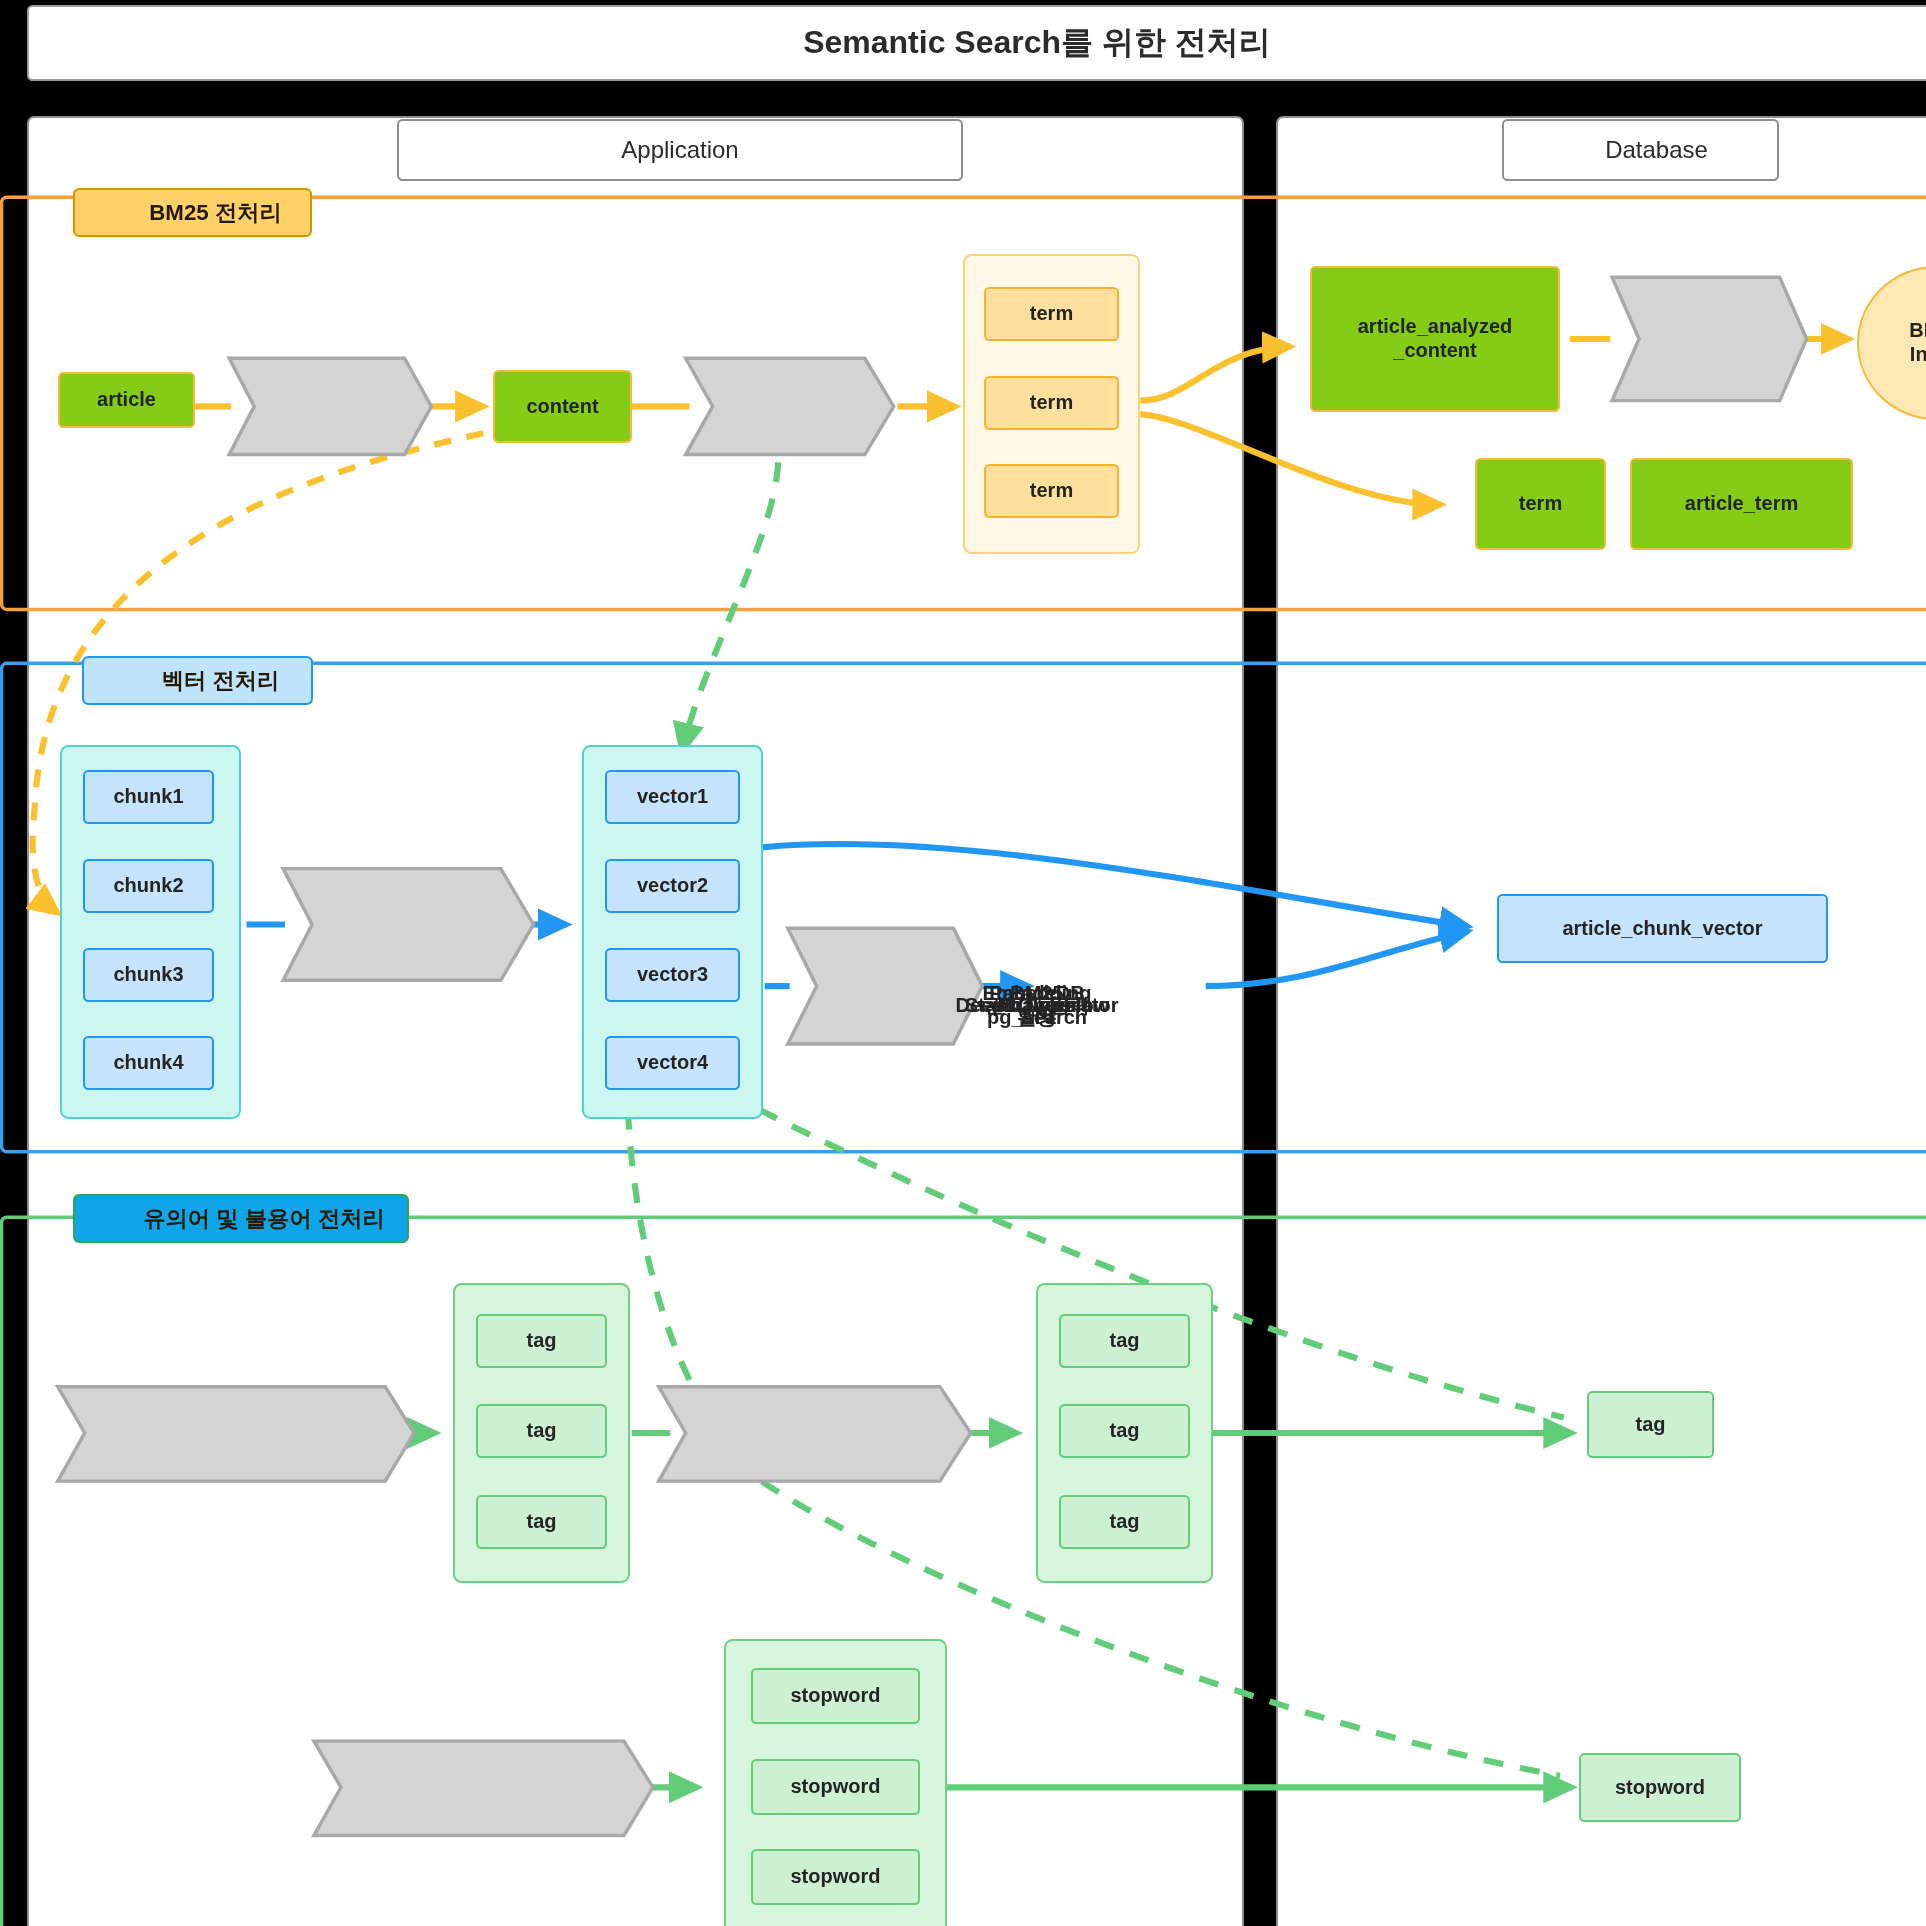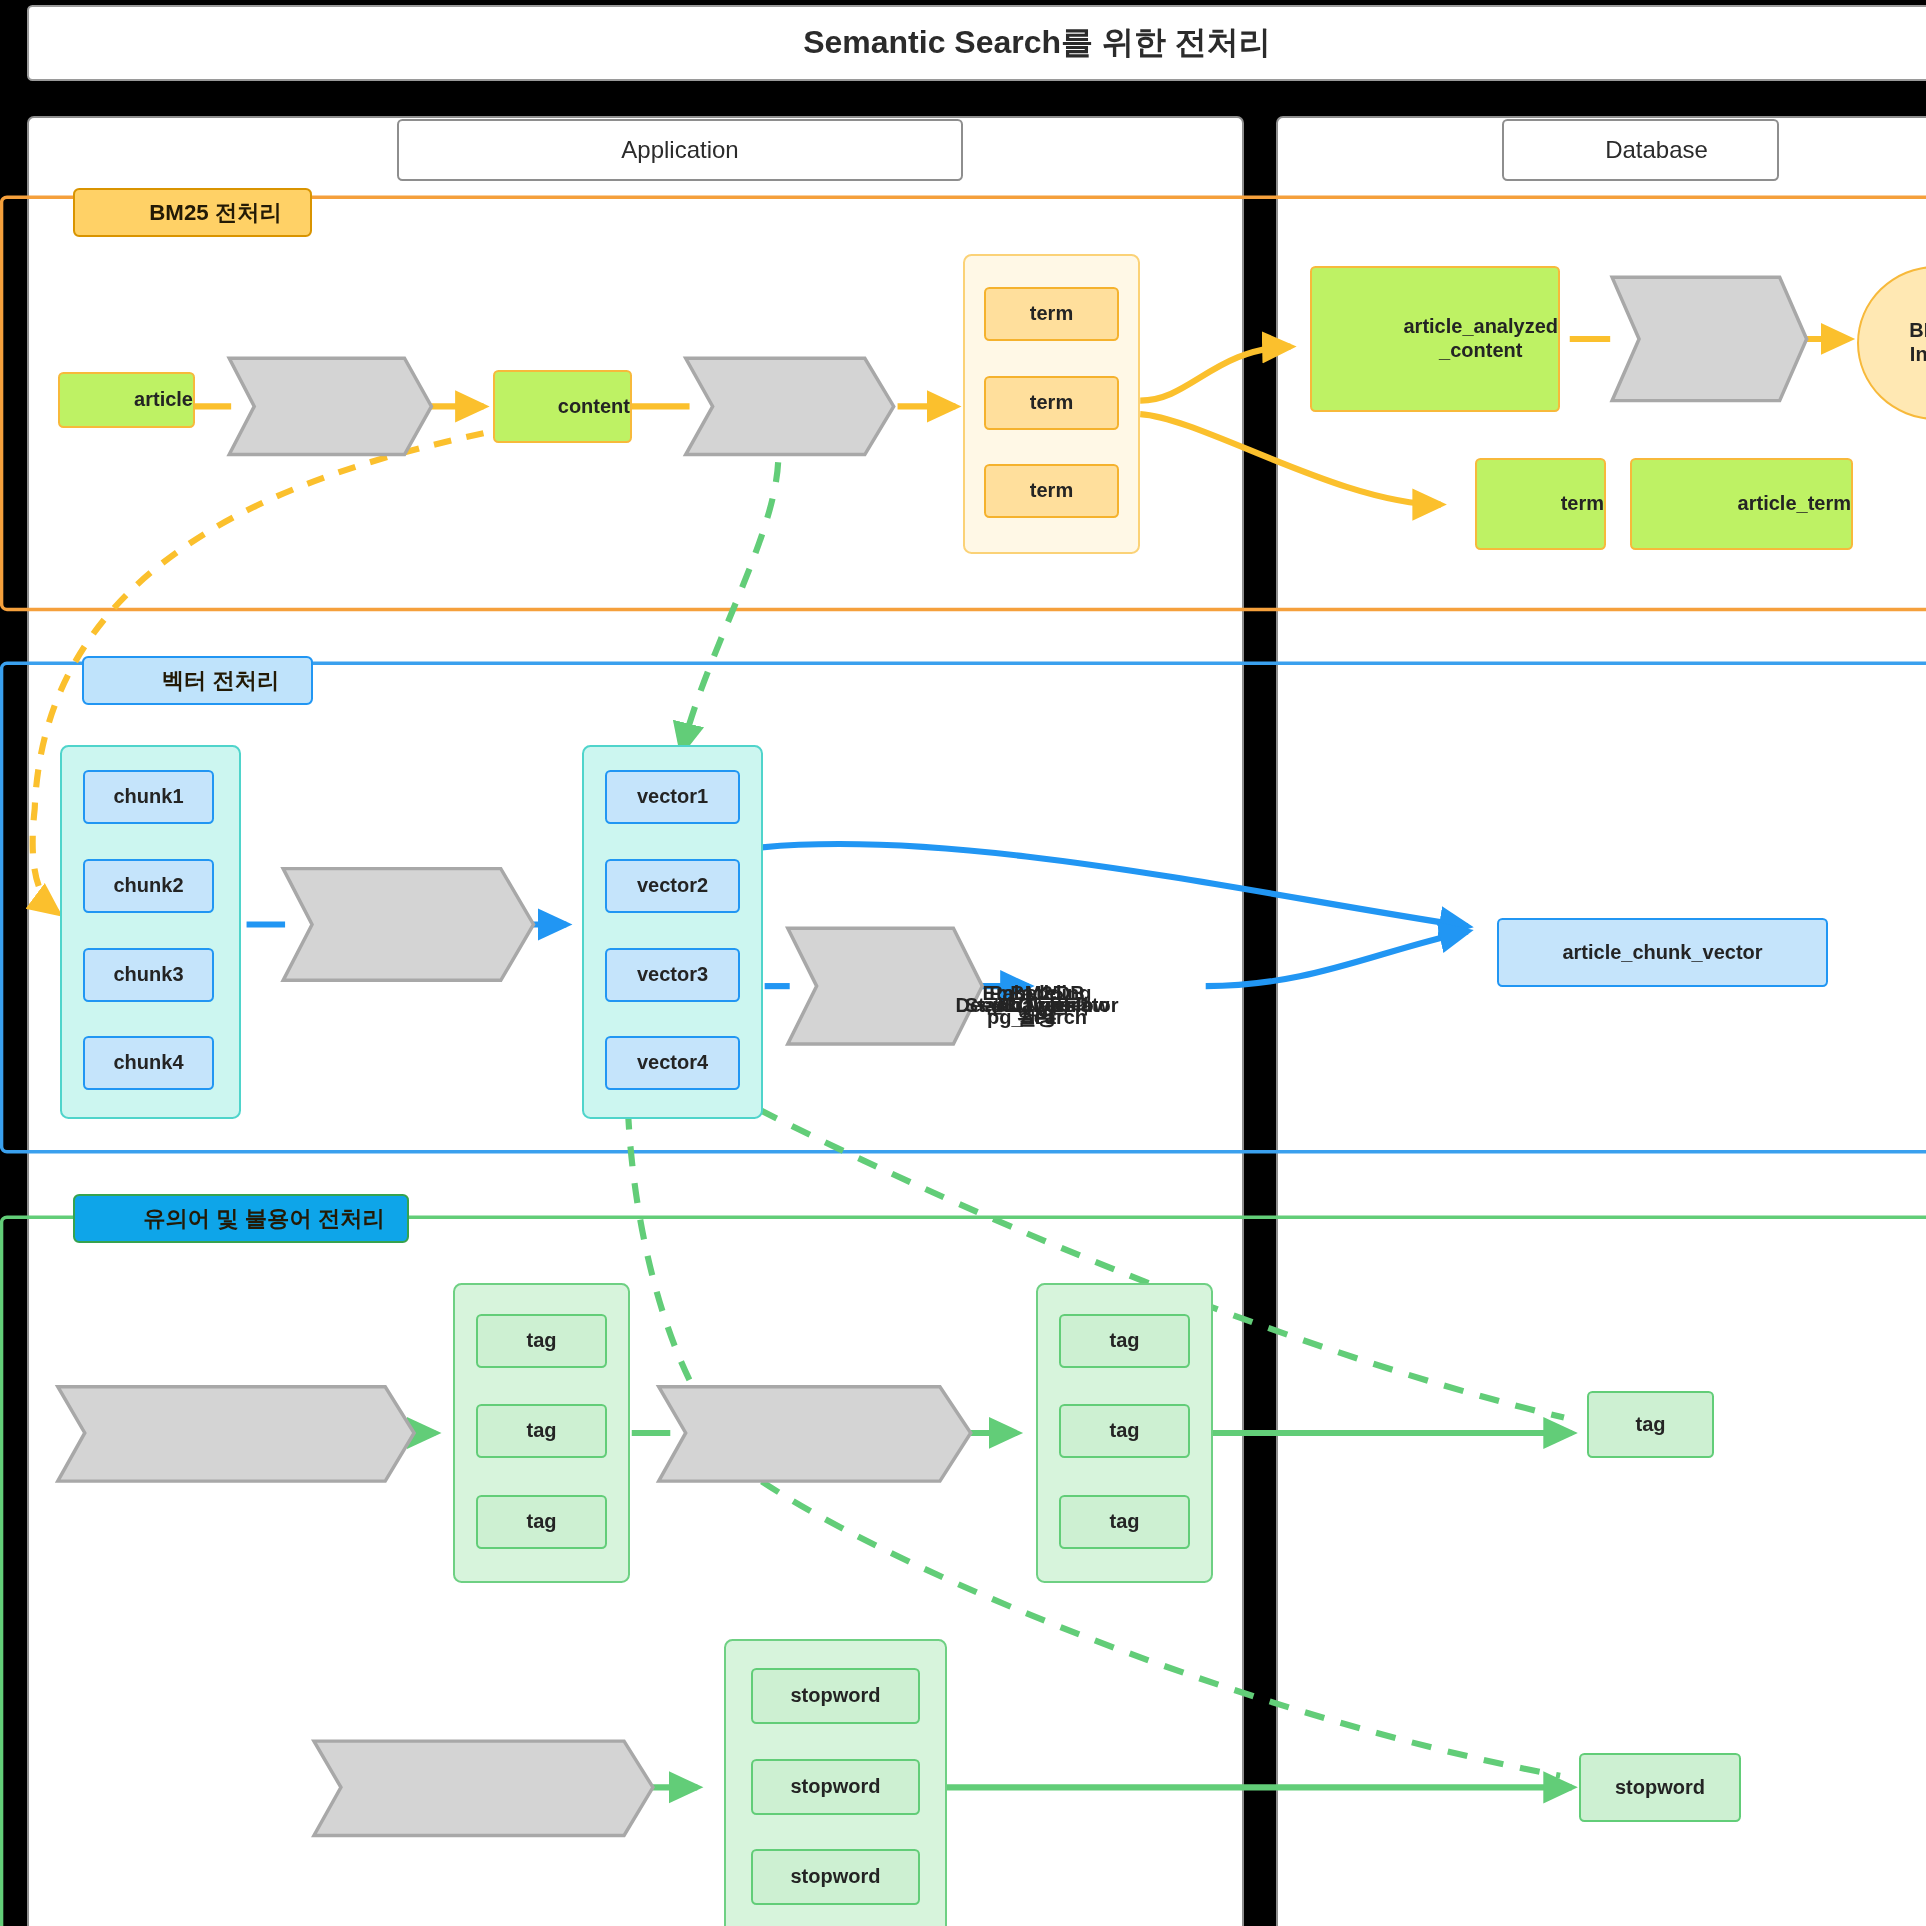--- a/index.html
+++ b/index.html
@@ -18,21 +18,21 @@
 
   .grpbadge{position:absolute;border-radius:6.2px;display:flex;align-items:center;
      justify-content:center;box-sizing:border-box;z-index:6;padding-left:46px;}
   .grpbadge span{font-size:22.3px;font-weight:bold;color:#231a06;white-space:nowrap;}
 
   .node{position:absolute;box-sizing:border-box;display:flex;align-items:center;
      justify-content:center;text-align:center;z-index:5;}
   .node span{font-size:20px;font-weight:bold;color:#242424;line-height:1.18;white-space:pre-line;}
 
   .rect{border-radius:5.4px;}
-  .orangeN{background:#bef264;border:2.3px solid #f7b93b;justify-content:flex-end;}
+  .orangeN{background:#84cc16;border:2.3px solid #f7b93b;}
   .orangeSm{background:#ffdf9c;border:2.3px solid #f5b22d;}
   .orangeGrp{background:#fff8e6;border:2.3px solid #fbd277;border-radius:8.5px;}
   .blueN{background:#c5e4fb;border:2.3px solid #2196f3;}
   .blueGrp{background:#ccf6f0;border:2.3px solid #4fd4cb;border-radius:8.5px;}
   .greenN{background:#cdf0d2;border:2.3px solid #62cd78;}
   .greenGrp{background:#d7f4dc;border:2.3px solid #6ed083;border-radius:8.5px;}
   .ellipseN{background:#ffe8b3;border:2.3px solid #f7b93b;border-radius:50%;}
   .procShape{z-index:5;}
   .procShape span{position:absolute;left:0;right:0;top:50%;transform:translateY(-50%);
      font-size:20px;font-weight:bold;color:#242424;text-align:center;line-height:1.2;white-space:pre-line;}
@@ -209,21 +209,21 @@
     <span>vector3</span>
   </div>
   <div class="node rect blueN" style="left:605px;top:1036px;width:135px;height:54px;">
     <span>vector4</span>
   </div>
 
   <div class="procShape" style="left:788px;top:928px;width:195px;height:116px;">
     <span>BM25
 활용</span>
   </div>
-  <div class="node rect blueN" style="left:1497px;top:894px;width:331px;height:69px;margin-top:24px;">
+  <div class="node rect blueN" style="left:1497px;top:894px;width:331px;height:69px;">
     <span>article_chunk_vector</span>
   </div>
 
   <div class="procShape" style="left:58px;top:1387px;width:356px;height:94px;">
     <span>StackOverFlow</span>
   </div>
 
   <div class="node greenGrp" style="left:453px;top:1283px;width:177px;height:300px;"></div>
   <div class="node rect greenN" style="left:476px;top:1314px;width:131px;height:54px;">
     <span>tag</span>

